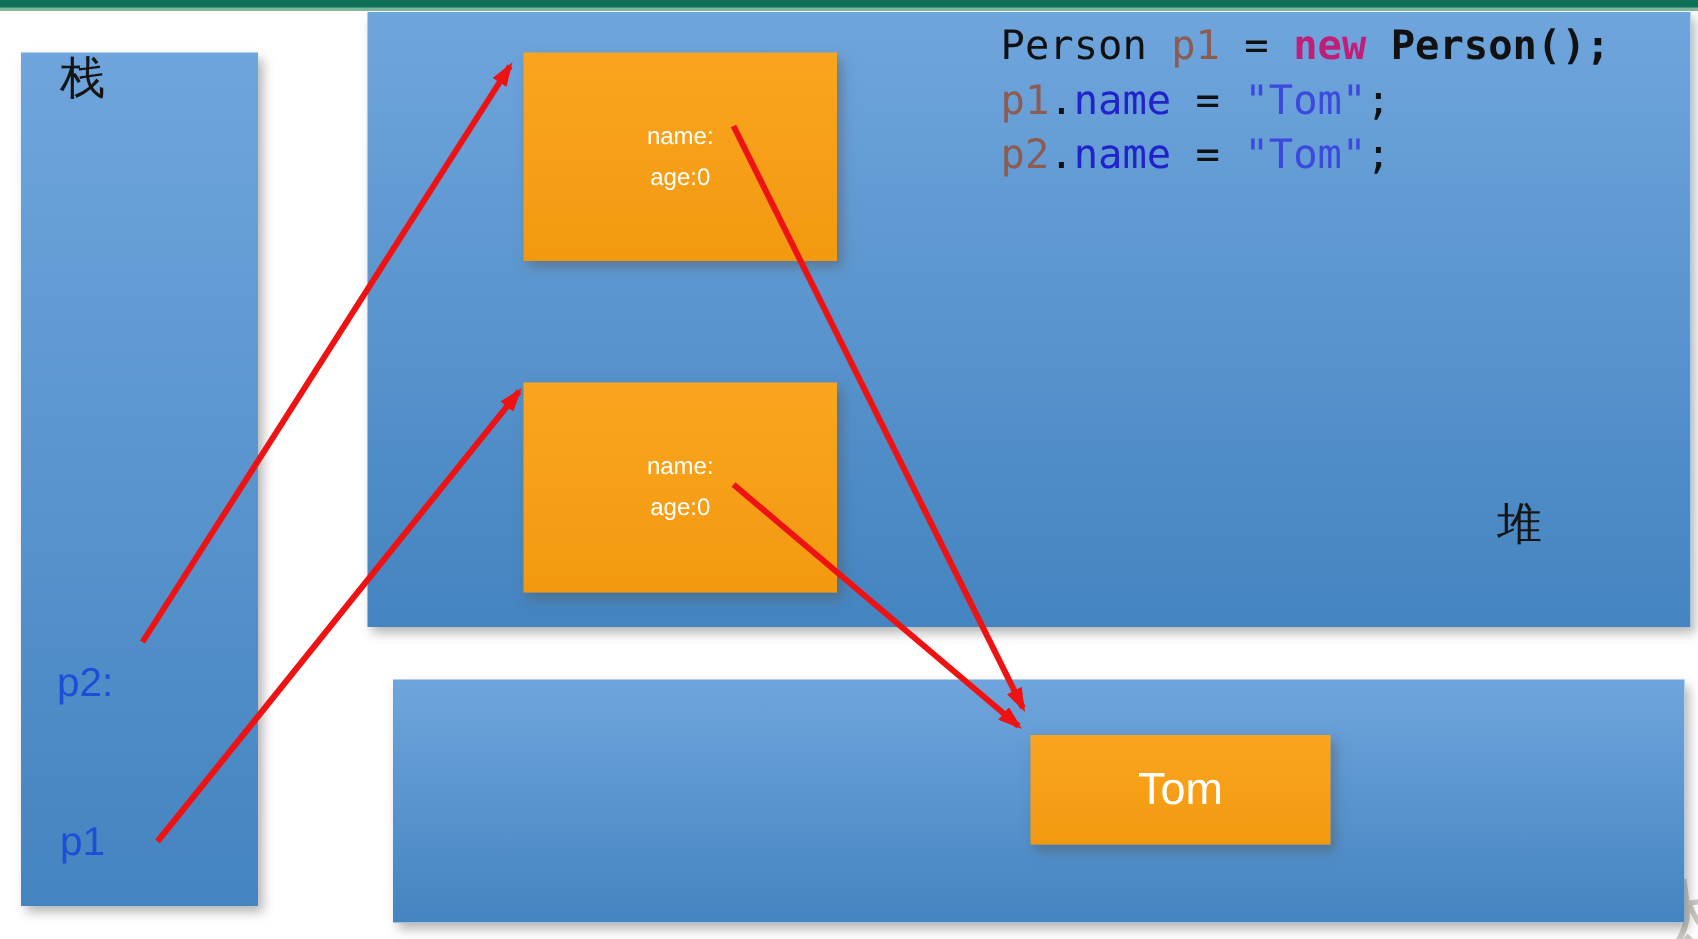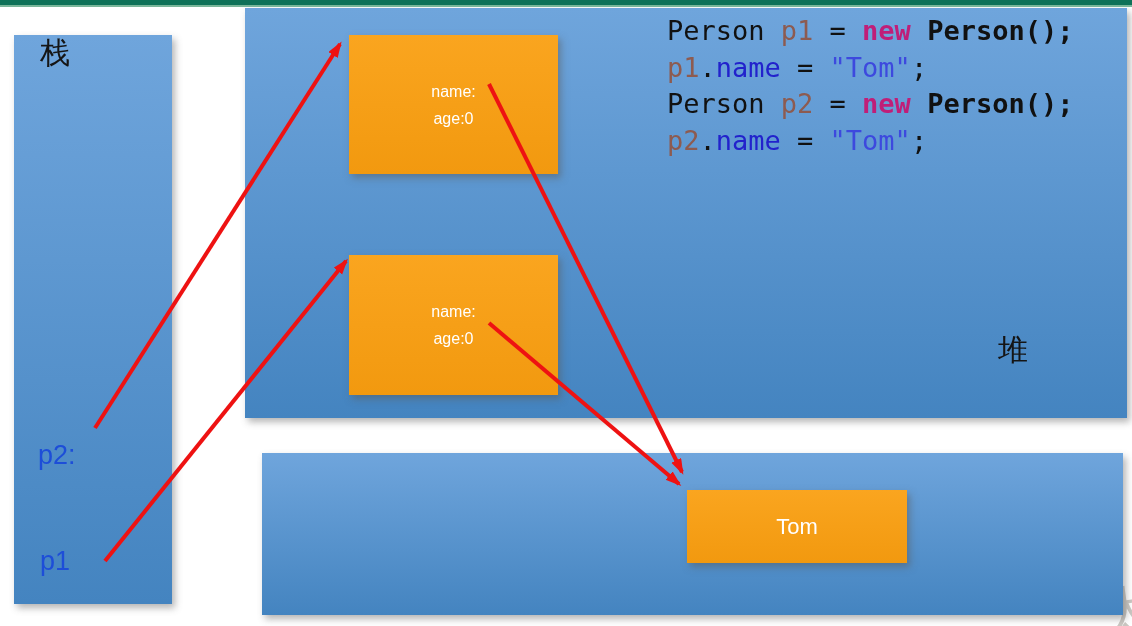--- a/index.html
+++ b/index.html
@@ -43,21 +43,21 @@
     position:absolute;
     background:linear-gradient(to bottom,#FAA51F,#F2990F);
     box-shadow:3px 4px 7px rgba(90,90,90,0.5);
     color:#ffffff;
     display:flex;flex-direction:column;align-items:center;justify-content:center;
     z-index:2;text-align:center;
   }
   .obj .fld{font-size:16px;line-height:27px;}
   .obj1{left:349px;top:35px;width:209px;height:139px;}
   .obj2{left:349px;top:255px;width:209px;height:140px;}
-  .tom{left:687px;top:490px;width:220px;height:73px;font-size:22px;z-index:3;}
+  .tom{left:687px;top:490px;width:200px;height:73px;font-size:30px;z-index:3;}
   
   .code{
     position:absolute;left:667px;top:13px;z-index:3;
     font-family:"DejaVu Sans Mono",monospace;
     font-size:27px;line-height:36.5px;
     color:var(--code_plain,#111111);
   }
   .code span{white-space:pre;}
   .k-var{color:var(--code_variable,#8D5B50);}
   .k-new{color:var(--code_keyword,#C01E78);font-weight:bold;}
@@ -104,21 +104,20 @@
     <div class="fld">age:0</div>
   </div>
 
   <div class="obj tom">
     <div>Tom</div>
   </div>
 
   <div class="code">
     <div class="code-line"><span>Person </span><span class="k-var">p1</span><span> = </span><span class="k-new">new</span><span class="k-ctor"> Person();</span></div>
     <div class="code-line"><span class="k-var">p1</span><span>.</span><span class="k-member">name</span><span> = </span><span class="k-string">"Tom"</span><span>;</span></div>
-    <div class="code-line"><span>Person </span><span class="k-var">p2</span><span> = </span><span class="k-new">new</span><span class="k-ctor"> Person();</span></div>
     <div class="code-line"><span class="k-var">p2</span><span>.</span><span class="k-member">name</span><span> = </span><span class="k-string">"Tom"</span><span>;</span></div>
   </div>
 
   <svg class="arrows" viewBox="0 0 1132 626" xmlns="http://www.w3.org/2000/svg">
     <defs>
       <marker id="ah" markerUnits="userSpaceOnUse" markerWidth="20" markerHeight="14" refX="13" refY="5.5" orient="auto">
         <path d="M0,0 L16,5.5 L0,11 Z" fill="#EE1212"></path>
       </marker>
     </defs>
     <line x1="95" y1="428" x2="340" y2="44" marker-end="url(#ah)"></line>

